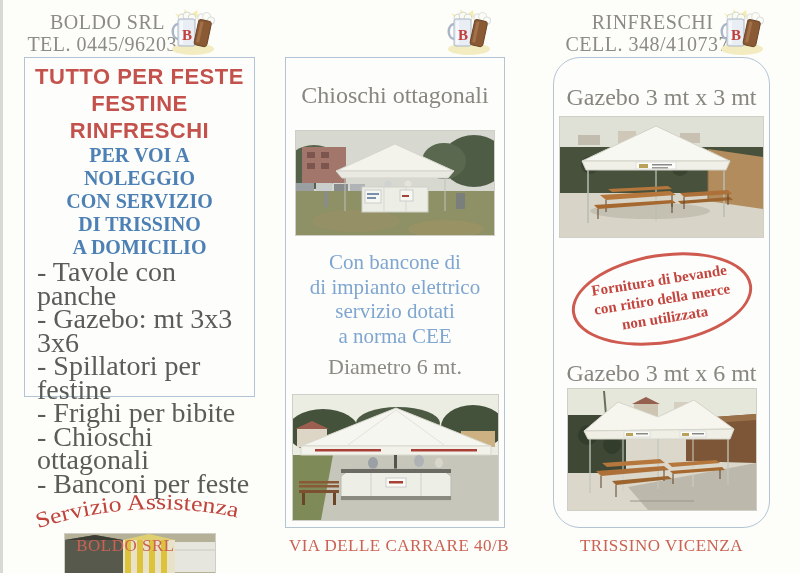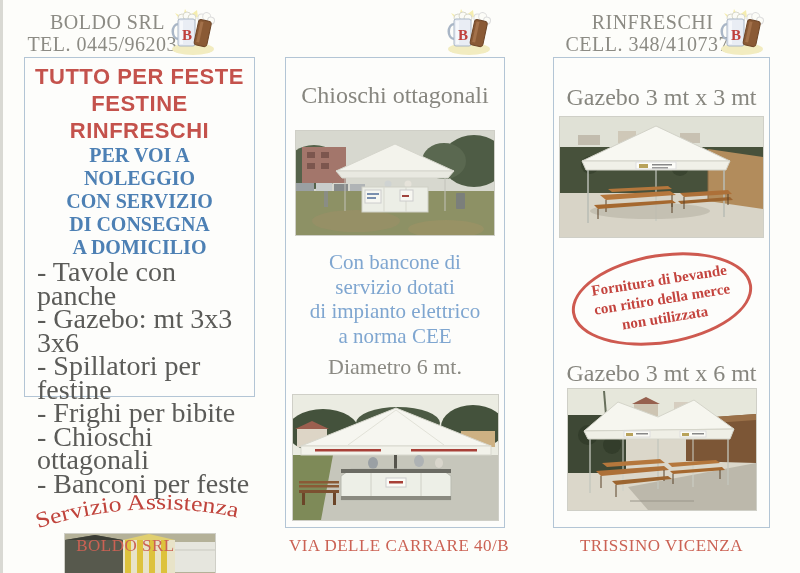--- a/index.html
+++ b/index.html
@@ -14,21 +14,21 @@
   .logo{position:absolute;width:46px;height:50px;}
   .logo-left{left:170px;top:6px;}
   .logo-mid{left:446px;top:6px;}
   .logo-right{left:719px;top:6px;}
 
   
   .panel{position:absolute;top:57px;background:#fdfdfb;border:1px solid #b3c5d5;box-sizing:border-box;
          text-align:center;}
   .panel-left{left:24px;width:231px;height:340px;}
   .panel-mid{left:285px;width:220px;height:471px;}
-  .panel-right{left:553px;width:217px;height:471px;}
+  .panel-right{left:553px;width:217px;height:471px;border-radius:27px;}
 
   .red-head{margin-top:5px;color:#c4524c;font-family:"Liberation Sans",sans-serif;
             font-weight:bold;font-size:22px;line-height:27px;letter-spacing:.5px;}
   .blue-head{color:#4d80b4;font-weight:bold;font-size:20px;line-height:23px;}
   .list{margin-top:1px;text-align:left;padding-left:12px;color:#5b5b58;font-size:28px;line-height:23.5px;}
   .arc-svg{display:block;margin:0 auto;}
   .photo{display:block;margin:0 auto;border:1px solid #cfcfc7;background:#e8e8e0;}
 
   .mid-title{margin-top:22px;color:#87867f;font-size:24px;line-height:30px;}
   .mid-photo1{margin-top:20px;}
@@ -121,21 +121,21 @@
   <div class="panel panel-left">
     <div class="red-head">
       <div>TUTTO PER FESTE</div>
       <div>FESTINE</div>
       <div>RINFRESCHI</div>
     </div>
     <div class="blue-head">
       <div>PER VOI A</div>
       <div>NOLEGGIO</div>
       <div>CON SERVIZIO</div>
-      <div>DI CONSEGNA</div>
+      <div>DI TRISSINO</div>
       <div>A DOMICILIO</div>
     </div>
     <div class="list">
       <div>- Tavole con panche</div>
       <div>- Gazebo: mt 3x3 3x6</div>
       <div>- Spillatori per festine</div>
       <div>- Frighi per bibite</div>
       <div>- Chioschi ottagonali</div>
       <div>- Banconi per feste</div>
     </div>
@@ -206,22 +206,22 @@
       <rect x="69" y="59" width="16" height="13" fill="#f7f7f1" stroke="#ccc"></rect>
       <rect x="71" y="62" width="12" height="2" fill="#7a8fae"></rect>
         <rect x="71" y="66" width="9" height="2" fill="#7a8fae"></rect>
       <rect x="104" y="59" width="13" height="11" fill="#f7f7f1" stroke="#ccc"></rect>
       <rect x="106" y="64" width="7" height="2" fill="#a0443c"></rect>
       <rect x="160" y="62" width="9" height="16" rx="1" fill="#7b7f7b"></rect>
       <rect x="28" y="60" width="4" height="16" fill="#8a8d85"></rect>
     </svg>
     <div class="mid-blue">
       <div>Con bancone di</div>
+      <div>di impianto elettrico</div>
       <div>servizio dotati</div>
-      <div>di impianto elettrico</div>
       <div>a norma CEE</div>
     </div>
     <div class="mid-note">Diametro 6 mt.</div>
     <svg class="photo mid-photo2" width="205" height="125" viewBox="0 0 205 125">
       <rect width="205" height="125" fill="#c6c6bb"></rect>
       <rect width="205" height="60" fill="#ebece2"></rect>
       <ellipse cx="30" cy="36" rx="36" ry="22" fill="#44523c"></ellipse>
       <ellipse cx="180" cy="32" rx="32" ry="22" fill="#44523c"></ellipse>
       <ellipse cx="105" cy="28" rx="42" ry="16" fill="#4c5a44"></ellipse>
       <rect x="4" y="34" width="30" height="18" fill="#ddd5c6"></rect>

